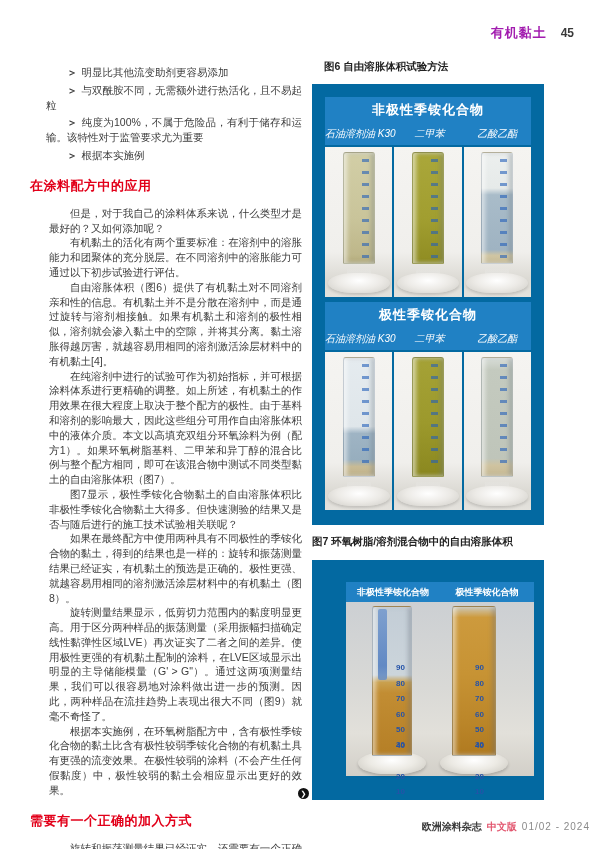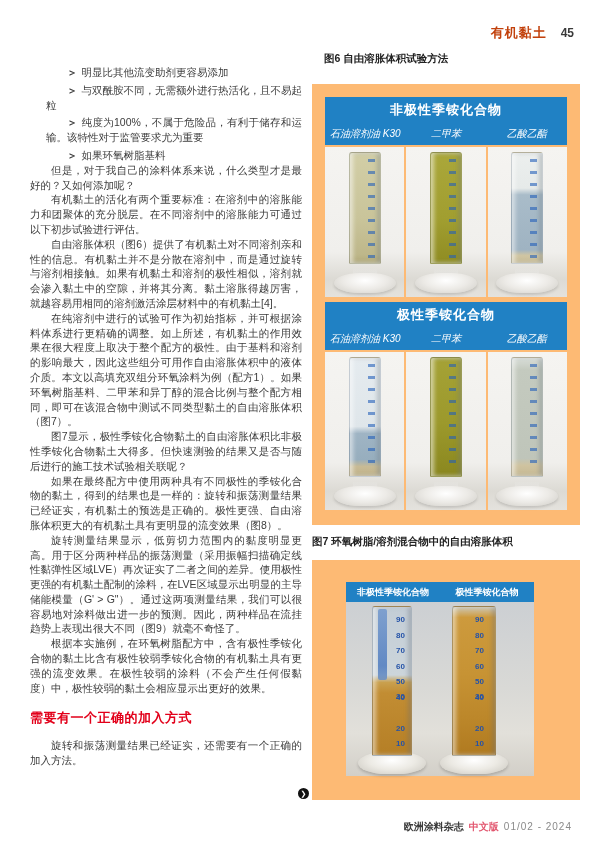--- a/index.html
+++ b/index.html
@@ -4,38 +4,38 @@
 <style>
   * { margin:0; padding:0; box-sizing:border-box; }
   html,body { background:#888; }
   .page {
     position:relative; width:600px; height:849px; background:#ffffff;
     overflow:hidden; font-family:"Liberation Sans","DejaVu Sans",sans-serif;
     color:#2e2e2e; margin:0 auto;
   }
   
   .hdr { position:absolute; top:24px; right:26px; display:flex; align-items:baseline; gap:14px; }
-  .hdr .topic { color:#c2410c; font-weight:bold; font-size:13px; letter-spacing:1px; }
+  .hdr .topic { color:#a21caf; font-weight:bold; font-size:13px; letter-spacing:1px; }
   .hdr .pageno { color:#3a3a3a; font-weight:bold; font-size:12px; }
   
   .left-col { position:absolute; left:30px; top:62px; width:272px; }
   .body { font-size:10.5px; line-height:14.8px; text-align:justify; color:#3c3c3c; }
   .bullet { text-indent:2em; margin-top:3px;margin-left:16px; }
   .bullet .marker { font-weight:bold; margin-right:4px; }
   .sec-head { color:#e2001a; font-size:13px; font-weight:bold; margin:14px 0 11px 0; letter-spacing:.5px; }
-  .ind { text-indent:2em; }
+  .ind { text-indent:2em;margin-left:19px; }
   .more {
     position:absolute; left:268px; top:726px; width:11px; height:11px; border-radius:50%;
     background:#111; color:#fff; font-size:7px; line-height:11px; text-align:center; font-weight:bold;
   }
   
   .figcap { position:absolute; left:312px; width:268px; font-size:10.5px; font-weight:bold; color:#222; }
-  .cap6 { top:52px;padding-left:12px; }
+  .cap6 { top:60px;padding-left:12px; }
   .cap7 { top:535px; }
-  .figbox { position:absolute; left:312px; width:268px; background:#fdba74; }
+  .figbox { position:absolute; left:312px; width:232px; background:#0369a1; }
   .box6 { top:84px; height:441px; padding:13px 13px 8px 13px; }
   .box7 { top:560px; height:240px; }
   .f6-banner { height:26px; background:#2081c4; color:#fff; font-weight:bold; font-size:13px;
                display:flex; align-items:center; justify-content:center; letter-spacing:1px; }
   .f6-labels { display:flex; gap:0; margin-top:0;font-style:italic; }
   .f6-labels .cell { flex:1; height:22px; background:#2081c4; color:#fff; font-size:10px;
                      display:flex; align-items:center; justify-content:center; white-space:nowrap; }
   .f6-photos { display:flex; gap:2px; margin-top:2px; }
   .f6-photos .pcell { flex:1; position:relative;
      background:linear-gradient(to bottom,#f5f4f1 0%,#f0efec 70%,#dcdad4 88%,#e4e2dd 100%); }
@@ -71,56 +71,57 @@
   .cyl7 { position:absolute; top:24px; height:150px; border-radius:3px 3px 1px 1px;
           border:1px solid rgba(130,140,150,.4);
           box-shadow: inset 3px 0 4px rgba(255,255,255,.5), inset -3px 0 4px rgba(100,110,120,.35); }
   .cyl7.l { left:26px; width:40px;
      background:linear-gradient(to bottom,#c3cdd6 0%,#ccd5db 46%,#c9a04e 51%,#c28d33 58%,#b57f26 100%); }
   .cyl7.r { left:106px; width:44px;
      background:linear-gradient(to bottom,#cfc8b4 0%,#cd9a3d 7%,#c79334 45%,#bc872a 75%,#b07a20 100%); }
   .streak { position:absolute; left:5px; top:2px; width:9px; height:48%; border-radius:2px;
             background:linear-gradient(to bottom,#7298cd,#4f7cc0 80%,#6a8fc4); opacity:.85; }
   .scale { position:absolute; inset:0; }
-  .scale span { position:absolute; right:6px; font-size:8px; font-weight:bold; color:#2553a8; line-height:9px; }
+  .scale span { position:absolute; right:6px; font-size:8px; font-weight:bold; color:#2553a8; line-height:9px;margin-top:48px; }
   .cyl7.r .scale span { right:11px; }
   .s0{top:8px}.s1{top:24px}.s2{top:39px}.s3{top:55px}.s4{top:70px}
   .s5{top:86px}.s6{top:85px}.s7{top:117px}.s8{top:132px}
   .base7 { position:absolute; bottom:2px; width:68px; height:22px; border-radius:50%/60%;
            background:radial-gradient(ellipse at 50% 38%, #ffffff 0%, #eceae4 48%, #c9c6be 100%);
            box-shadow:0 2px 3px rgba(0,0,0,.18); }
   .base7.l { left:12px; } .base7.r { left:94px; }
   
-  .ftr { position:absolute; right:28px; top:820px; font-size:10px; display:flex; gap:5px; align-items:baseline; }
+  .ftr { position:absolute; right:10px; top:820px; font-size:10px; display:flex; gap:5px; align-items:baseline; }
   .ftr .journal { font-weight:bold; color:#3a3a3a; }
   .ftr .edition { font-weight:bold; color:#e2556e; }
   .ftr .issue { color:#8a8a8a; letter-spacing:1px; }
 </style>
 </head>
 <body>
 
 <div class="page">
 
   <div class="hdr">
     <span class="topic">有机黏土</span>
     <span class="pageno">45</span>
   </div>
 
   <div class="left-col">
     <p class="body bullet"><span class="marker">＞</span><span>明显比其他流变助剂更容易添加</span></p>
     <p class="body bullet"><span class="marker">＞</span><span>与双酰胺不同，无需额外进行热活化，且不易起粒</span></p>
     <p class="body bullet"><span class="marker">＞</span><span>纯度为100%，不属于危险品，有利于储存和运输。该特性对于监管要求尤为重要</span></p>
-    <p class="body bullet"><span class="marker">＞</span><span>如果环氧树脂基料</span></p>
-
+    <p class="body bullet"><span class="marker">＞</span><span>根据本实施例</span></p>
+
+    <h2 class="sec-head">在涂料配方中的应用</h2>
     <p class="body ind">但是，对于我自己的涂料体系来说，什么类型才是最好的？又如何添加呢？</p>
     <p class="body ind">有机黏土的活化有两个重要标准：在溶剂中的溶胀能力和团聚体的充分脱层。在不同溶剂中的溶胀能力可通过以下初步试验进行评估。</p>
     <p class="body ind">自由溶胀体积（图6）提供了有机黏土对不同溶剂亲和性的信息。有机黏土并不是分散在溶剂中，而是通过旋转与溶剂相接触。如果有机黏土和溶剂的极性相似，溶剂就会渗入黏土中的空隙，并将其分离。黏土溶胀得越厉害，就越容易用相同的溶剂激活涂层材料中的有机黏土[4]。</p>
     <p class="body ind">在纯溶剂中进行的试验可作为初始指标，并可根据涂料体系进行更精确的调整。如上所述，有机黏土的作用效果在很大程度上取决于整个配方的极性。由于基料和溶剂的影响最大，因此这些组分可用作自由溶胀体积中的液体介质。本文以高填充双组分环氧涂料为例（配方1）。如果环氧树脂基料、二甲苯和异丁醇的混合比例与整个配方相同，即可在该混合物中测试不同类型黏土的自由溶胀体积（图7）。</p>
     <p class="body ind">图7显示，极性季铵化合物黏土的自由溶胀体积比非极性季铵化合物黏土大得多。但快速测验的结果又是否与随后进行的施工技术试验相关联呢？</p>
-    <p class="body ind">如果在最终配方中使用两种具有不同极性的季铵化合物的黏土，得到的结果也是一样的：旋转和振荡测量结果已经证实，有机黏土的预选是正确的。极性更强、自由溶胀体积更大的有机黏土具有更明显的流变效果（图8）。</p>
+    <p class="body ind">如果在最终配方中使用两种具有不同极性的季铵化合物的黏土，得到的结果也是一样的：旋转和振荡测量结果已经证实，有机黏土的预选是正确的。极性更强、就越容易用相同的溶剂激活涂层材料中的有机黏土（图8）。</p>
     <p class="body ind">旋转测量结果显示，低剪切力范围内的黏度明显更高。用于区分两种样品的振荡测量（采用振幅扫描确定线性黏弹性区域LVE）再次证实了二者之间的差异。使用极性更强的有机黏土配制的涂料，在LVE区域显示出明显的主导储能模量（G' &gt; G"）。通过这两项测量结果，我们可以很容易地对涂料做出进一步的预测。因此，两种样品在流挂趋势上表现出很大不同（图9）就毫不奇怪了。</p>
     <p class="body ind">根据本实施例，在环氧树脂配方中，含有极性季铵化合物的黏土比含有极性较弱季铵化合物的有机黏土具有更强的流变效果。在极性较弱的涂料（不会产生任何假黏度）中，极性较弱的黏土会相应显示出更好的效果。</p>
 
     <h2 class="sec-head">需要有一个正确的加入方式</h2>
     <p class="body ind">旋转和振荡测量结果已经证实，还需要有一个正确的加入方法。</p>
 
     <div class="more">❯</div>
   </div>
 
   <div class="figcap cap6">图6 自由溶胀体积试验方法</div>

